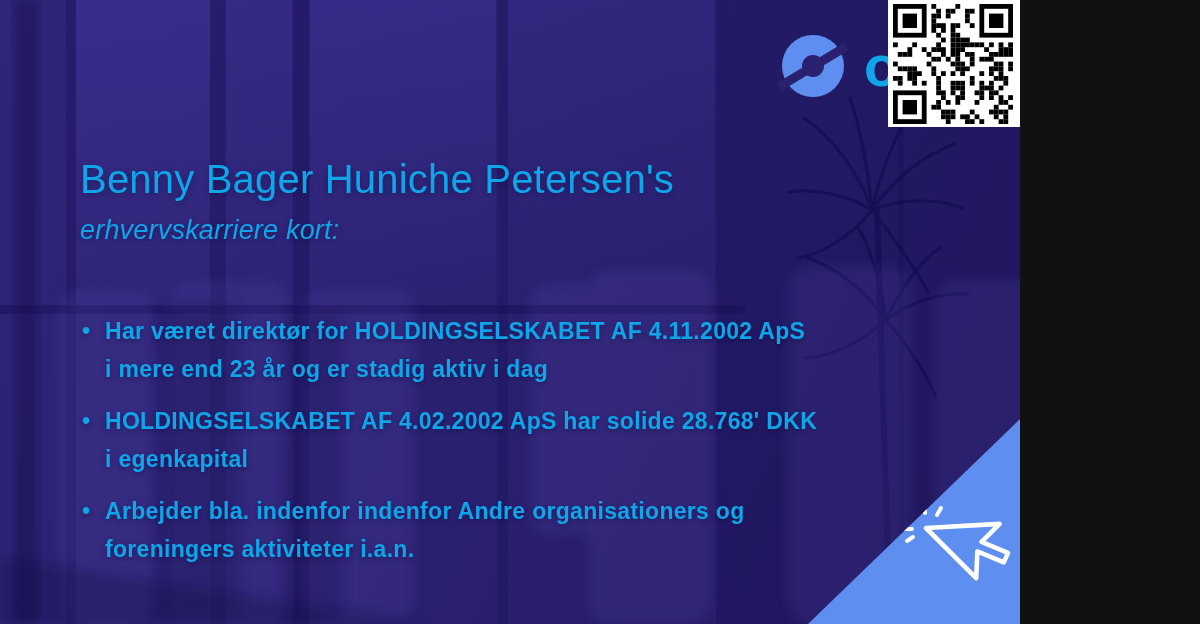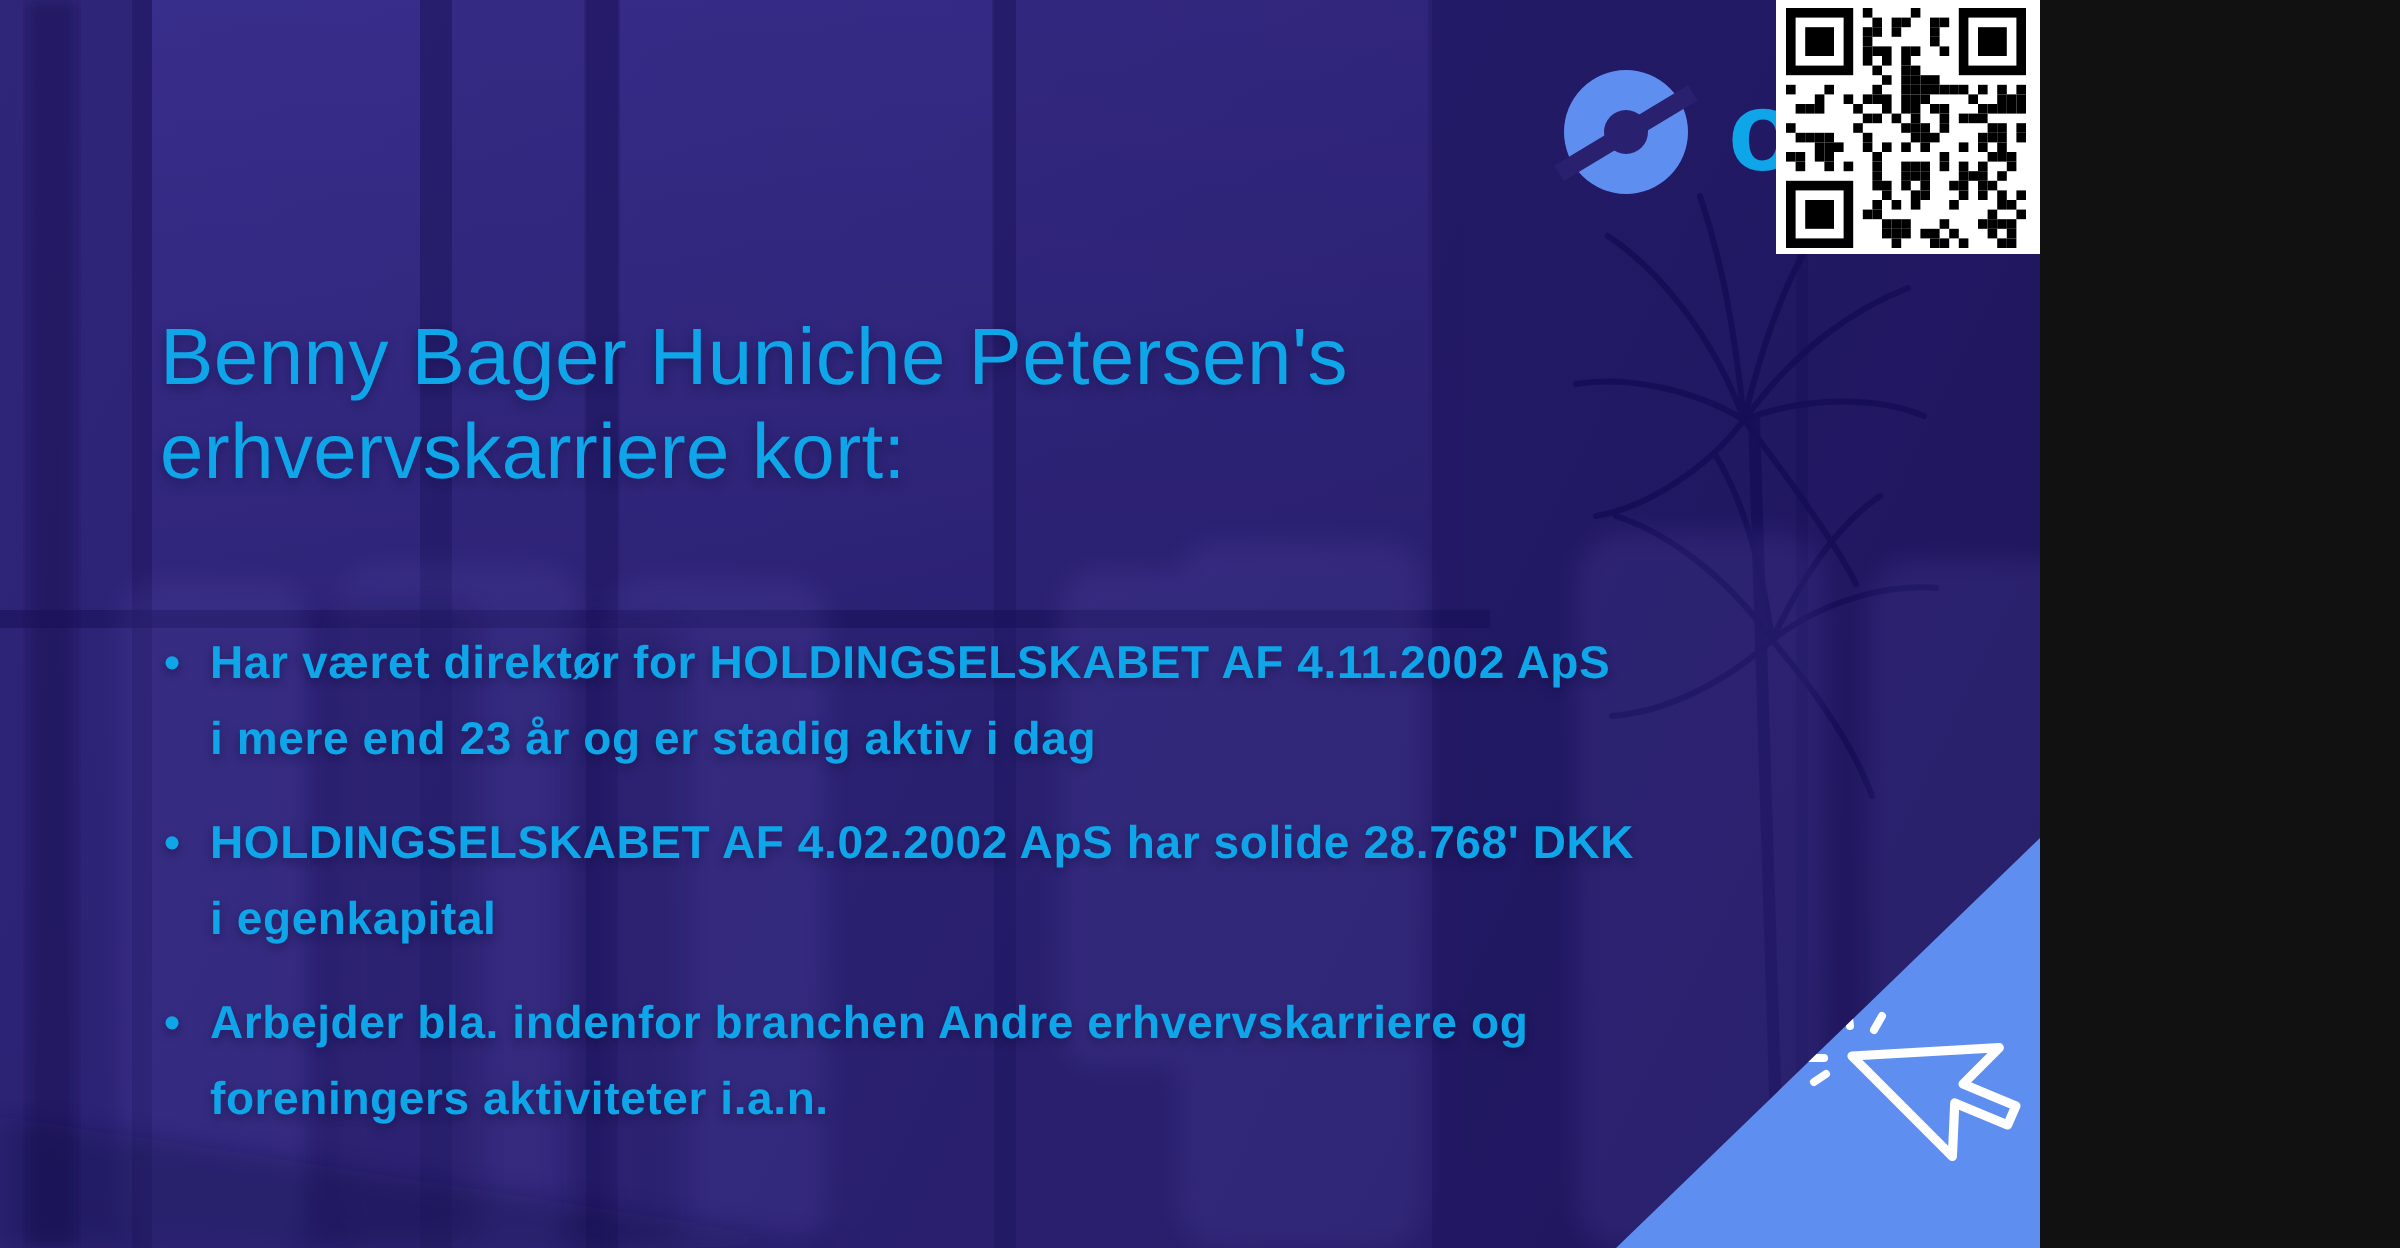--- a/index.html
+++ b/index.html
@@ -21,21 +21,21 @@
   .logo-icon .hole{position:absolute;left:20px;top:20px;width:22px;height:22px;border-radius:50%;background:#2A2070;}
   .wordmark{margin-left:20px;font-size:57px;font-weight:700;letter-spacing:-1.5px;line-height:62px;}
   .regmark{font-size:16px;font-weight:700;vertical-align:top;position:relative;top:6px;left:3px;letter-spacing:0;}
 
   
   .qr-box{position:absolute;top:0;right:0;width:132px;height:127px;background:#FFFFFF;}
   .qr-box svg{position:absolute;left:5px;top:4px;}
 
   
   .title{position:absolute;left:80px;top:159px;margin:0;font-size:40px;line-height:1;font-weight:400;letter-spacing:0.2px;text-shadow:0 2px 6px rgba(10,5,40,.35);}
-  .subtitle{position:absolute;left:80px;top:207px;margin:0;font-size:39px;line-height:1;font-weight:400;letter-spacing:0.2px;text-shadow:0 2px 6px rgba(10,5,40,.35);}
+  .subtitle{position:absolute;left:80px;top:217px;margin:0;font-size:27px;line-height:1;font-weight:400;letter-spacing:0.2px;text-shadow:0 2px 6px rgba(10,5,40,.35);font-style:italic;}
   .facts{position:absolute;left:80px;top:312px;margin:0;padding:0;list-style:none;width:1040px;}
   .facts li{display:flex;font-size:23px;font-weight:700;line-height:38px;letter-spacing:0.3px;text-shadow:0 2px 5px rgba(10,5,40,.35);}
   .facts li + li{margin-top:14px;}
   .facts .dot{width:23px;flex:0 0 auto;padding-left:2px;}
   .facts .li-text{white-space:pre-line;}
 
   
   .corner{position:absolute;right:0;bottom:0;width:212px;height:205px;background:#5E8FF0;clip-path:polygon(100% 0,100% 100%,0 100%);}
   .cursor-svg{position:absolute;right:6px;bottom:2px;}
 </style>
@@ -329,21 +329,21 @@
       <span class="li-text">Har været direktør for HOLDINGSELSKABET AF 4.11.2002 ApS
 i mere end 23 år og er stadig aktiv i dag</span>
     </li>
     <li>
       <span class="dot">•</span>
       <span class="li-text">HOLDINGSELSKABET AF 4.02.2002 ApS har solide 28.768' DKK
 i egenkapital</span>
     </li>
     <li>
       <span class="dot">•</span>
-      <span class="li-text">Arbejder bla. indenfor branchen Andre erhvervskarriere og
+      <span class="li-text">Arbejder bla. indenfor indenfor Andre organisationers og
 foreningers aktiviteter i.a.n.</span>
     </li>
   </ul>
 
   <div class="corner">
     <svg class="cursor-svg" width="110" height="120" viewBox="0 0 110 120" aria-hidden="true">
       <g stroke="#FFFFFF" stroke-linecap="round" stroke-linejoin="round" fill="none">
         <path d="M0 0 L0 33.8 L9.4 25.2 L14.6 37.8 L19.2 36 L14 23.4 L26.2 23.4 Z" transform="translate(22,26) rotate(-45) scale(2.1)" stroke-width="4.6" vector-effect="non-scaling-stroke"></path>
         <g stroke-width="4">
           <line x1="8" y1="27" x2="1" y2="27"></line>

